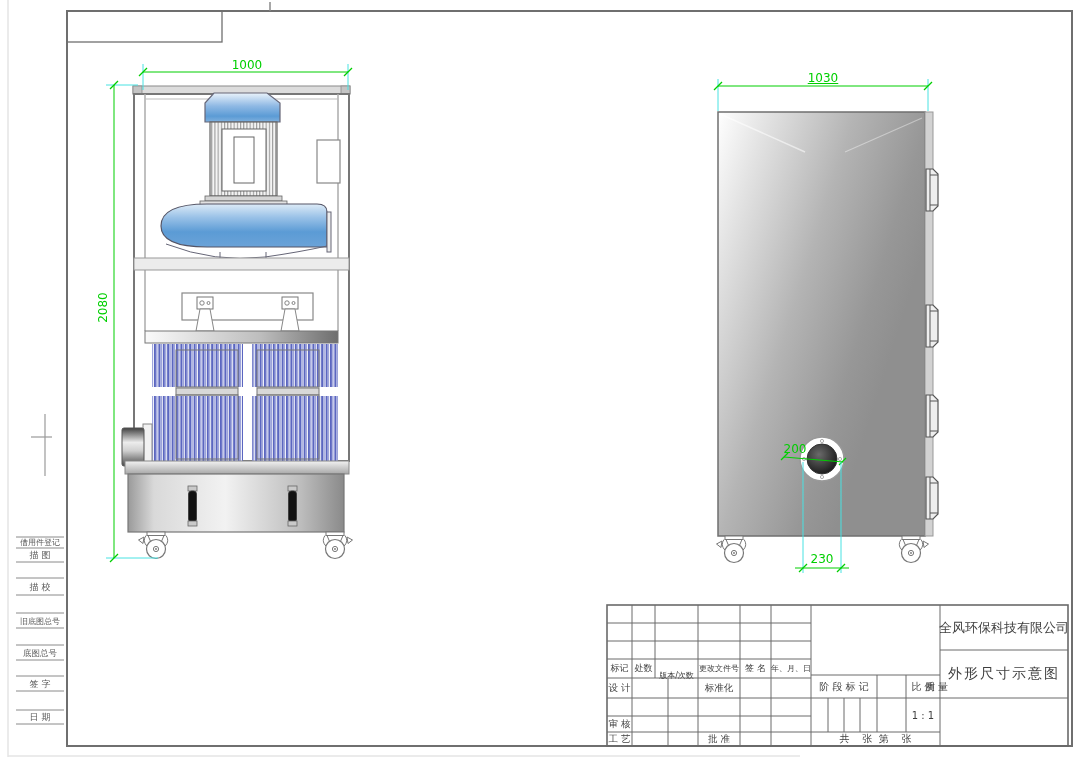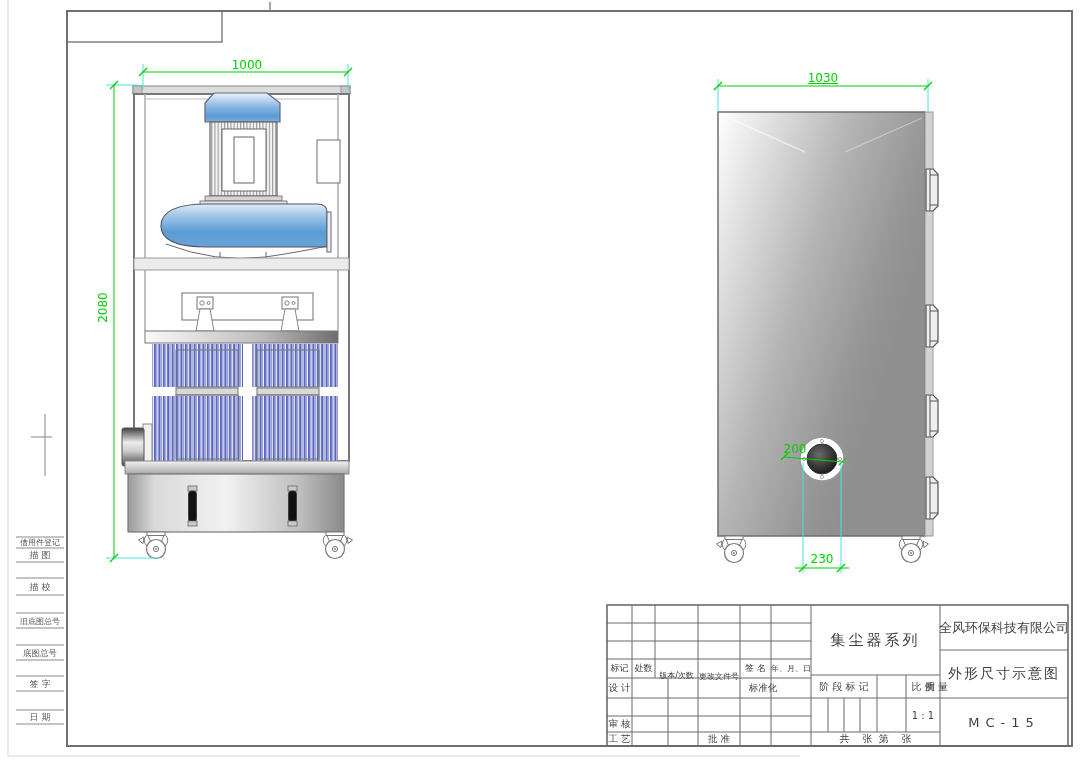--- a/index.html
+++ b/index.html
@@ -305,34 +305,32 @@
 <div class="mlabel" style="top:549px; font-size:9px; line-height:13px;">描 图</div>
 <div class="mlabel" style="top:580px; font-size:9px; line-height:14px;">描 校</div>
 <div class="mlabel" style="top:615px; font-size:8px; line-height:13px;">旧底图总号</div>
 <div class="mlabel" style="top:647px; font-size:8.5px; line-height:13px;">底图总号</div>
 <div class="mlabel" style="top:678px; font-size:9px; line-height:13px;">签 字</div>
 <div class="mlabel" style="top:711px; font-size:9px; line-height:13px;">日 期</div>
 
 <div class="tb" style="left:607px; top:659px; width:25px; height:19px; font-size:9px;">标记</div>
 <div class="tb" style="left:632px; top:659px; width:23px; height:19px; font-size:9px;">处数</div>
 <div class="tb" style="left:655px; top:659px; width:43px; height:33px; font-size:8px;">版本/次数</div>
-<div class="tb" style="left:698px; top:659px; width:42px; height:19px; font-size:8px;margin-top:8px;">更改文件号</div>
+<div class="tb" style="left:698px; top:659px; width:42px; height:19px; font-size:8px;">更改文件号</div>
 <div class="tb" style="left:740px; top:659px; width:31px; height:19px; font-size:9px;">签 名</div>
 <div class="tb" style="left:771px; top:659px; width:40px; height:19px; font-size:8px;">年、月、日</div>
 
 <div class="tb" style="left:607px; top:678px; width:25px; height:20px; font-size:9.5px;border-radius:6px;">设 计</div>
-<div class="tb" style="left:698px; top:678px; width:42px; height:20px; font-size:9.5px;margin-left:44px;">标准化</div>
+<div class="tb" style="left:698px; top:678px; width:42px; height:20px; font-size:9.5px;">标准化</div>
 <div class="tb" style="left:607px; top:716px; width:25px; height:16px; font-size:9.5px;">审 核</div>
 <div class="tb" style="left:607px; top:732px; width:25px; height:14px; font-size:9.5px;">工 艺</div>
 <div class="tb" style="left:698px; top:732px; width:42px; height:14px; font-size:9.5px;">批 准</div>
 
-<div class="tb" style="left:811px; top:605px; width:129px; height:70px; font-size:15px; letter-spacing:3px;">集尘器系列</div>
 <div class="tb" style="left:811px; top:675px; width:66px; height:23px; font-size:10px;">阶 段 标 记</div>
 <div class="tb" style="left:877px; top:675px; width:29px; height:23px; font-size:10px;padding-left:45px;">质 量</div>
 <div class="tb" style="left:906px; top:675px; width:34px; height:23px; font-size:10px;">比 例</div>
 <div class="tb" style="left:906px; top:698px; width:34px; height:34px; font-size:10px;">1 : 1</div>
 <div class="tb pre" style="left:811px; top:732px; width:129px; height:14px; font-size:10px;">共    张  第    张</div>
 
 <div class="tb" style="left:940px; top:650px; width:128px; height:48px; font-size:14px; letter-spacing:2px;">外形尺寸示意图</div>
 <div class="tb" style="left:940px; top:605px; width:128px; height:45px; font-size:13px;">全风环保科技有限公司</div>
-<div class="tb" style="left:940px; top:698px; width:128px; height:48px; font-size:13px; letter-spacing:6px;">MC-15</div>
 
 </div>
 
 </body></html>

